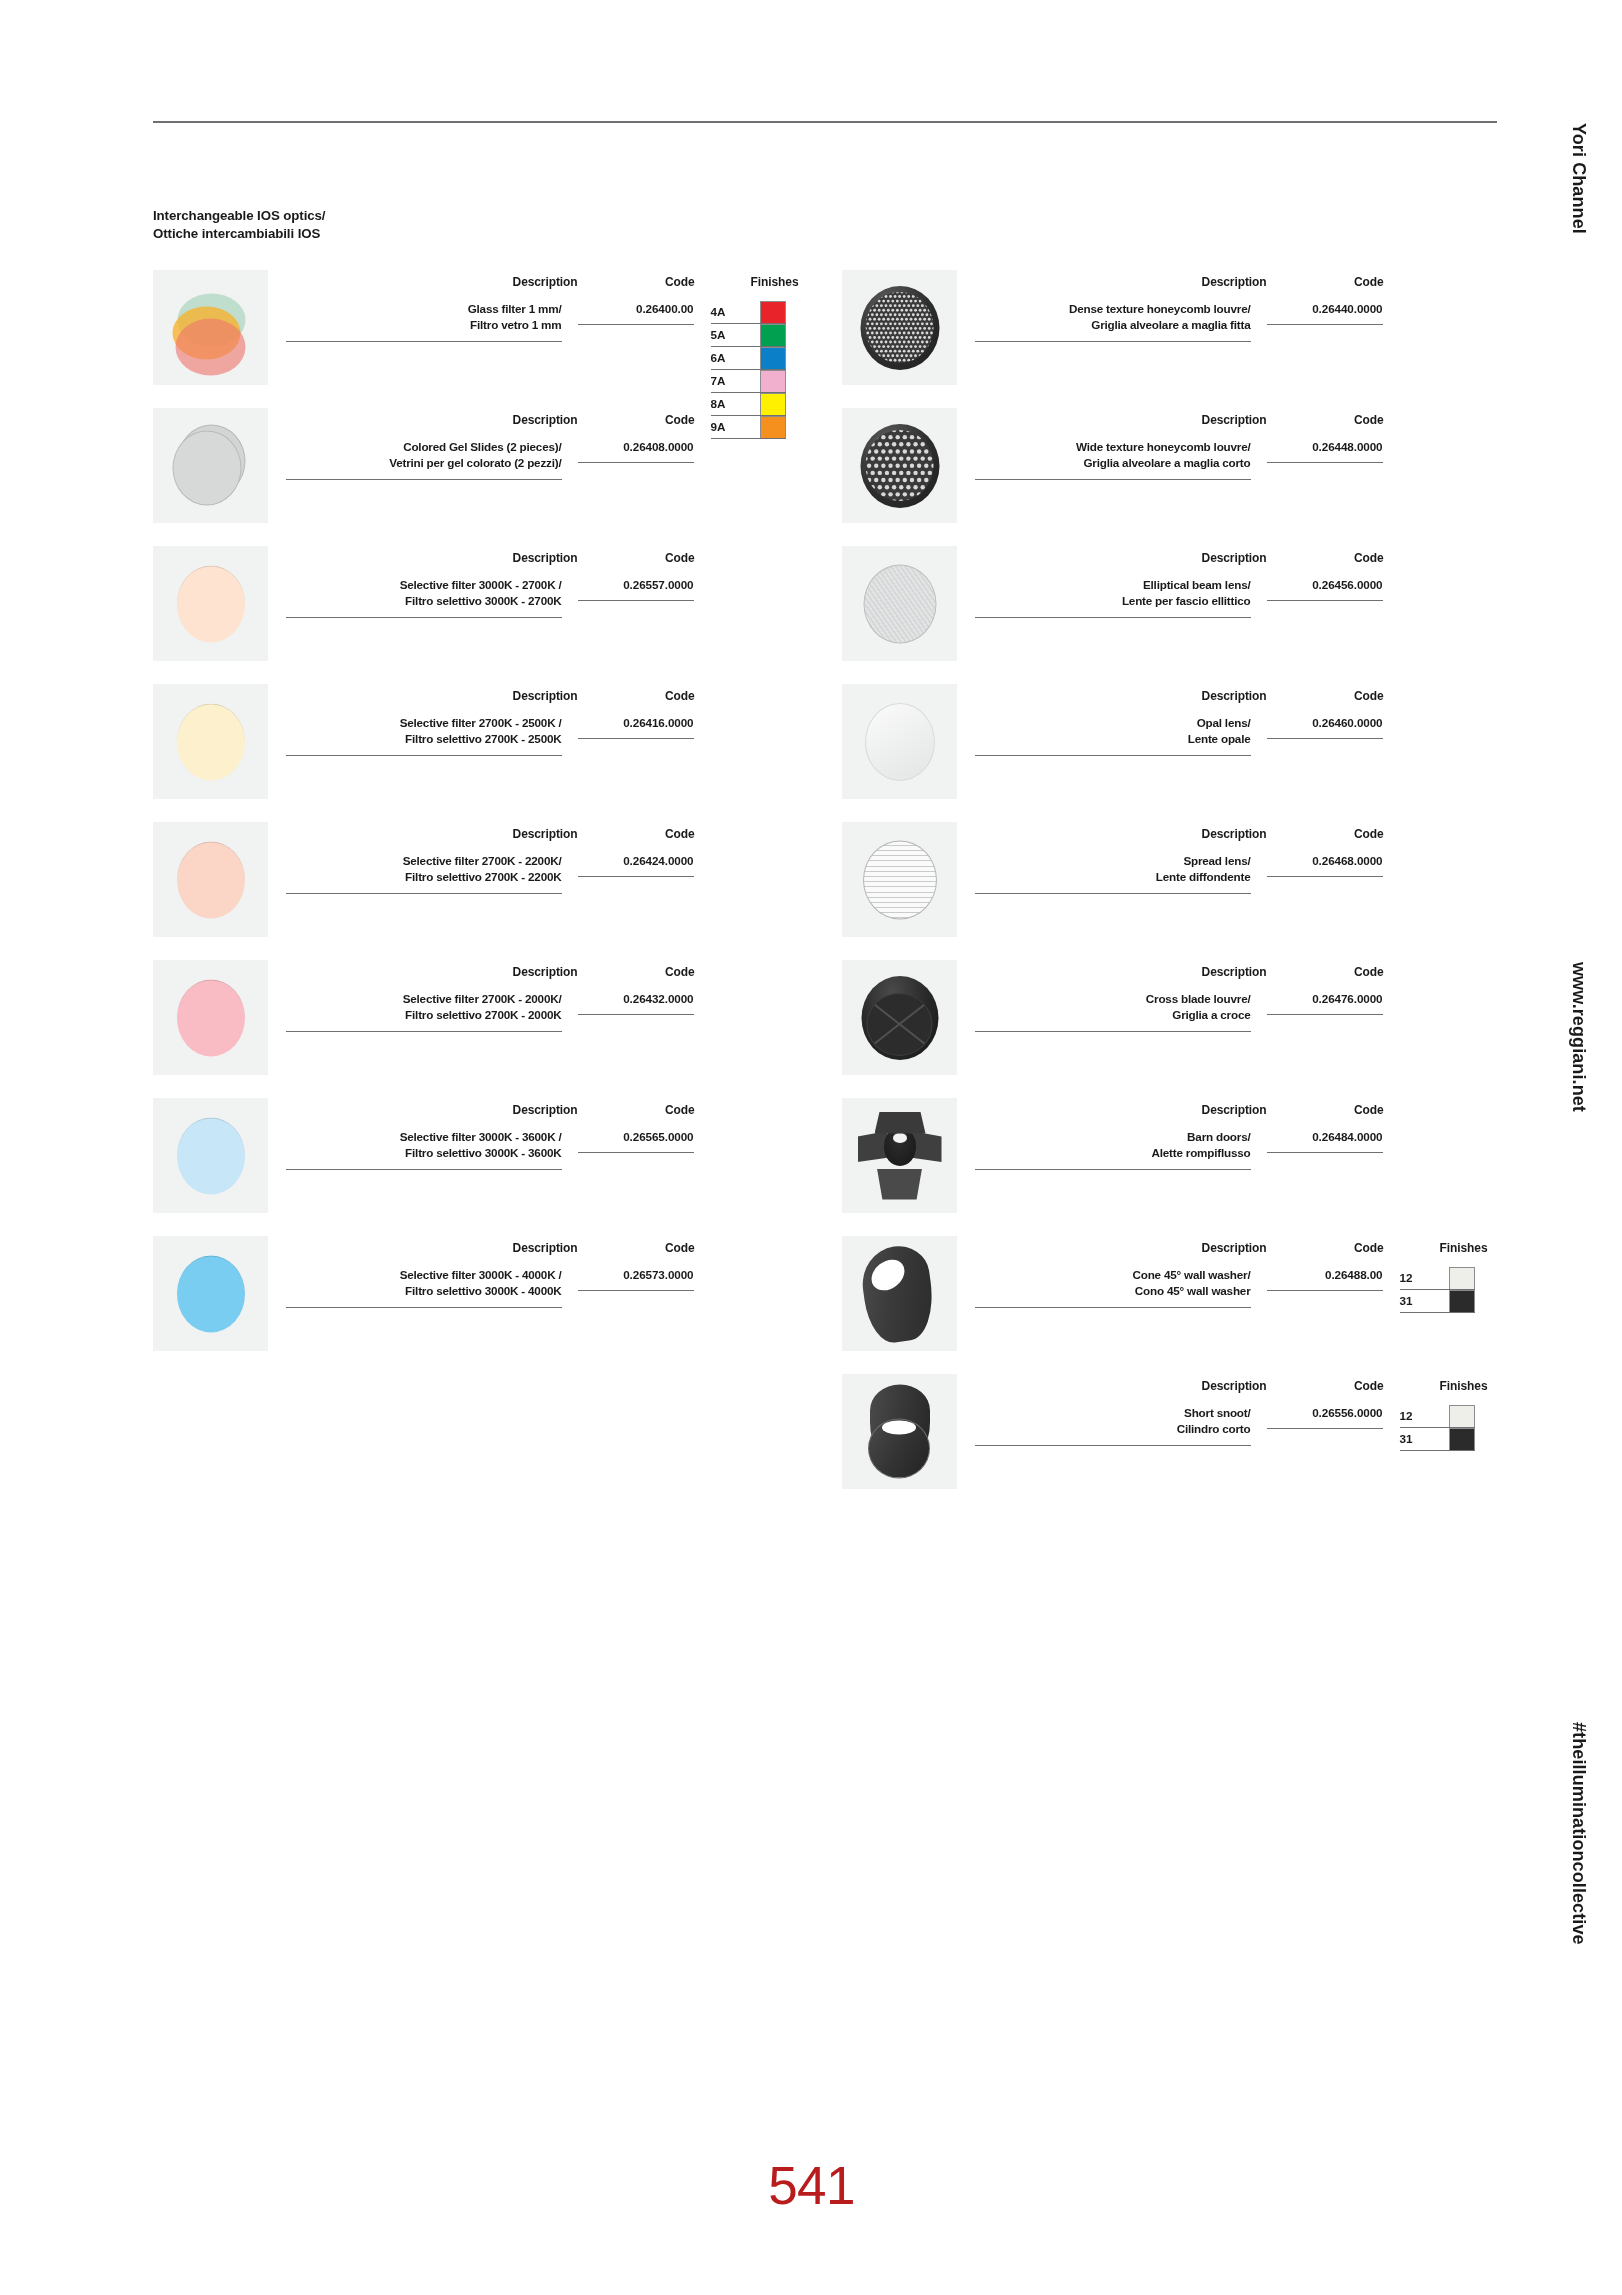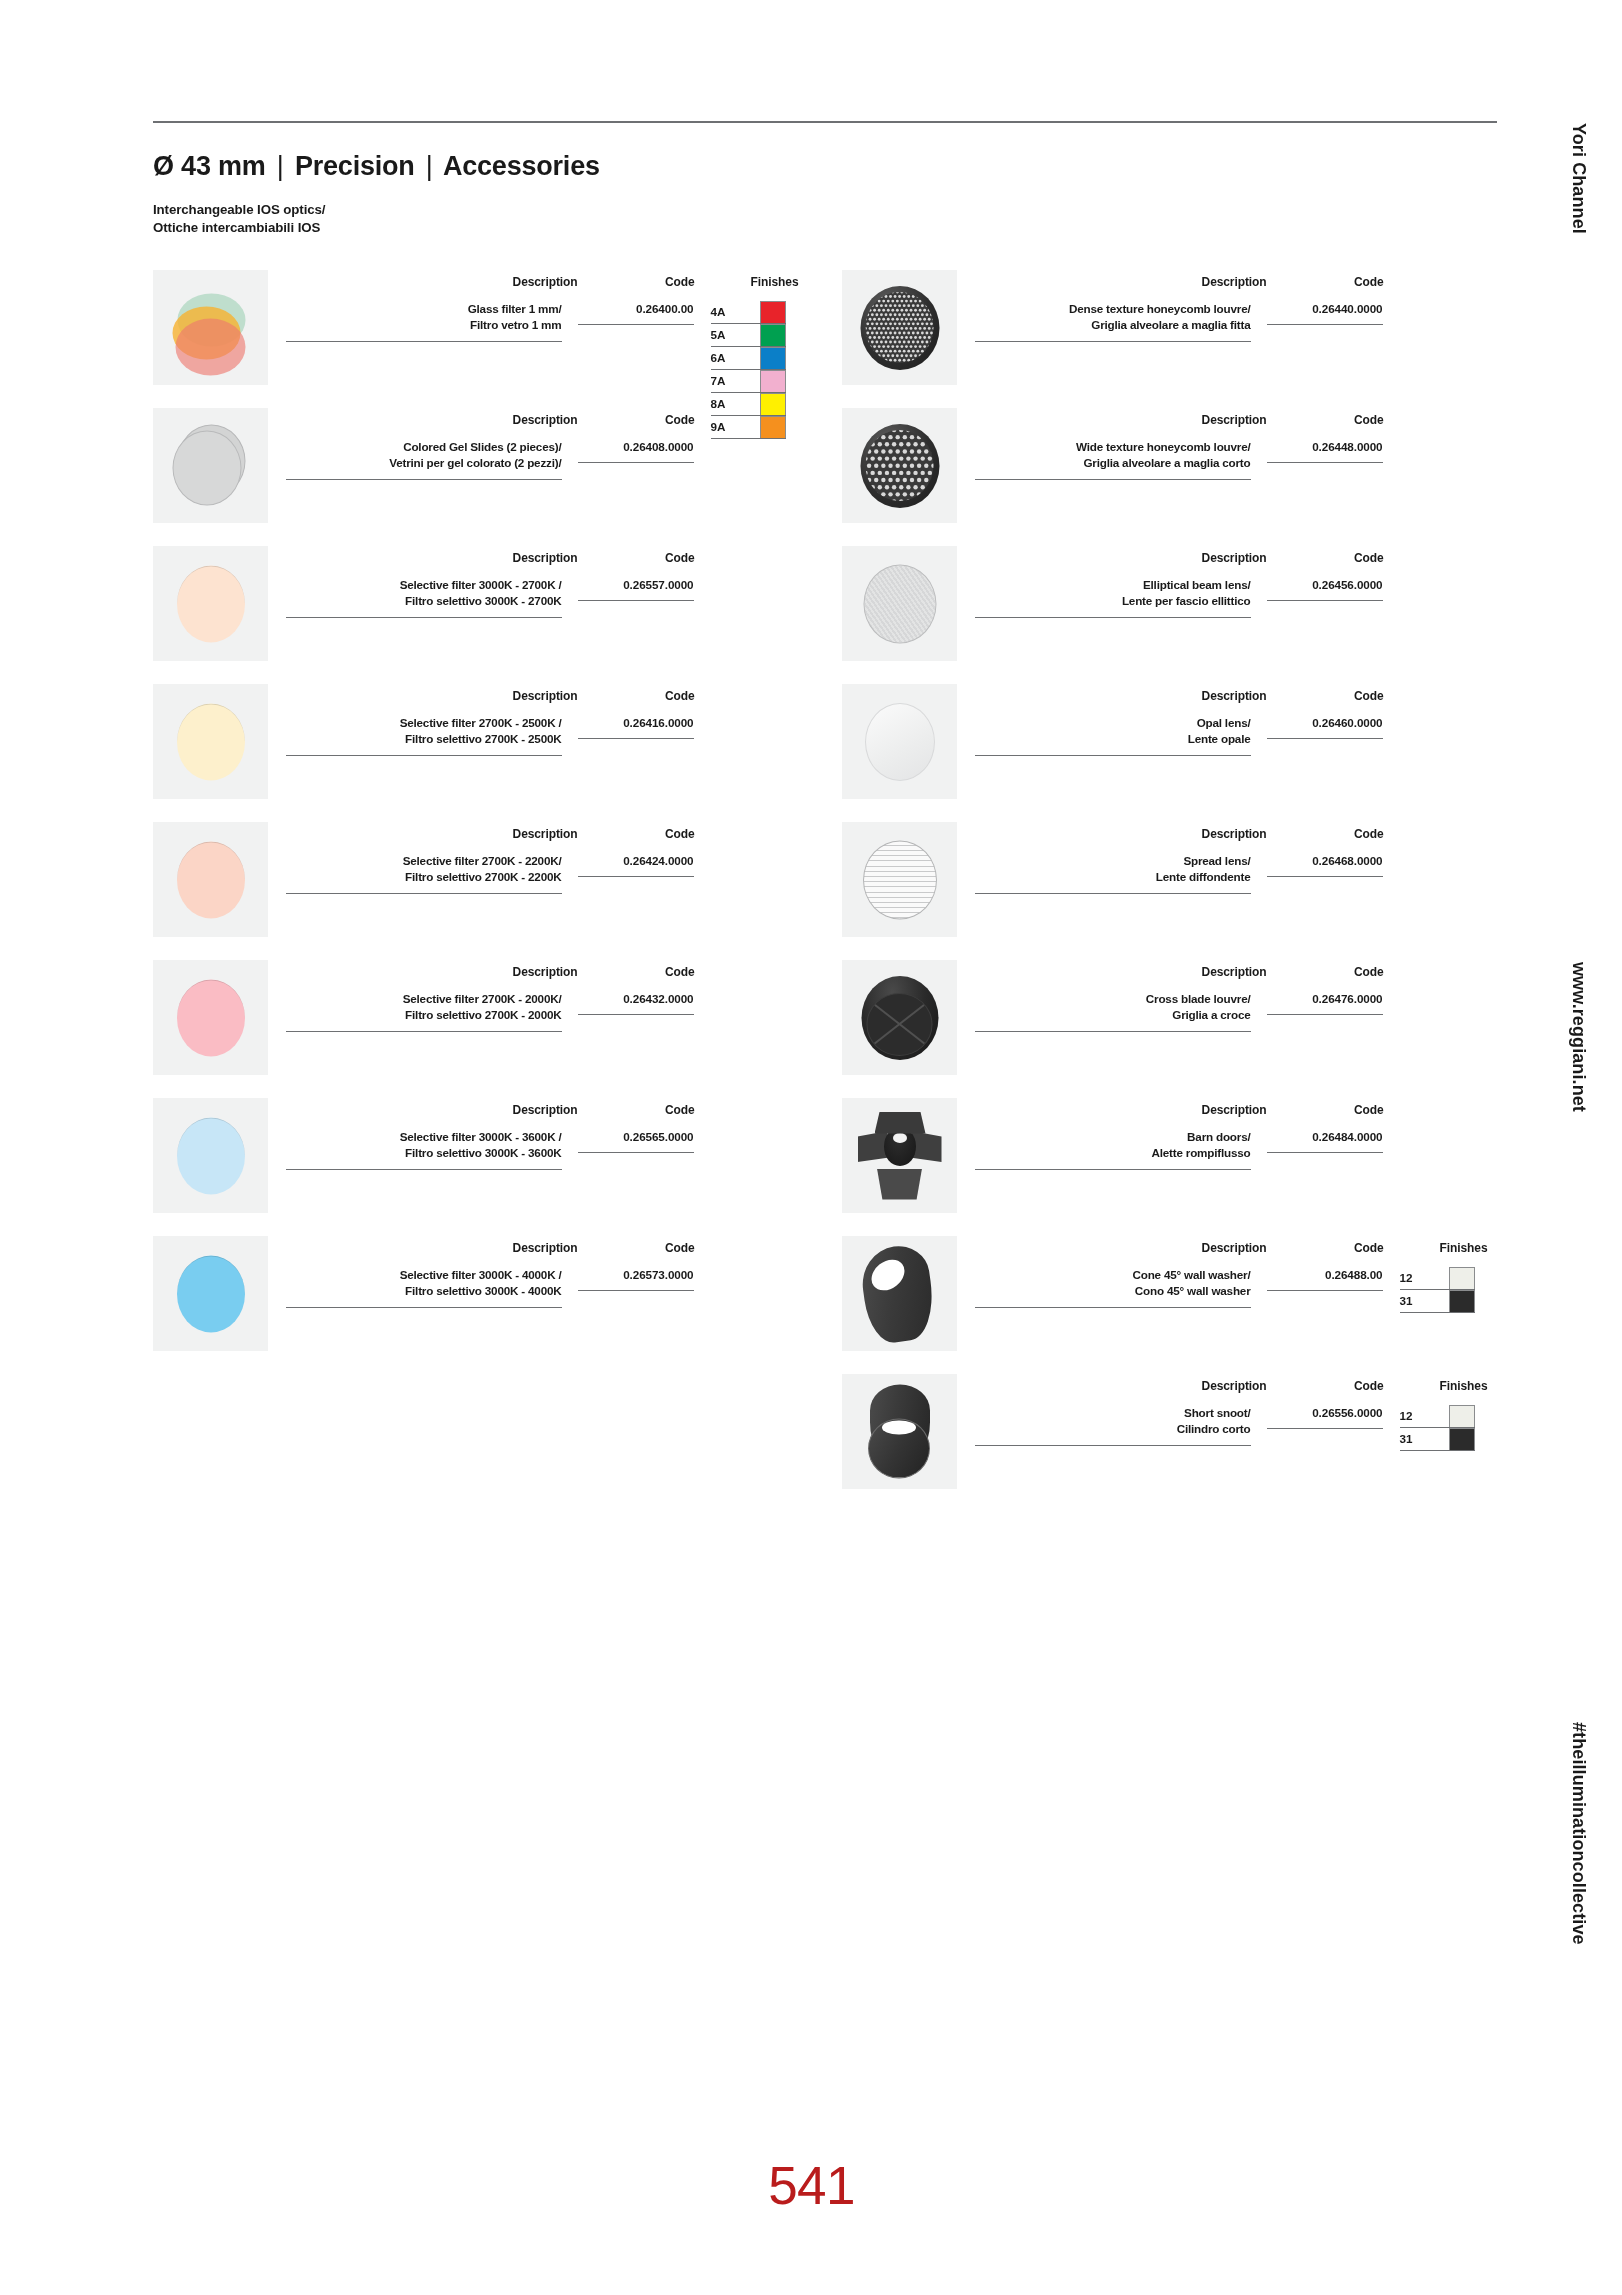--- a/index.html
+++ b/index.html
@@ -33,21 +33,21 @@
     font-size: 27px;
     font-weight: 700;
     letter-spacing: -0.2px;
     color: #1a1a1a;
     white-space: nowrap;
   }
   .page-title .sep { font-weight: 400; padding: 0 3.9px; }
 
   .section-sub {
     position: absolute;
-    left: 153px; top: 201px;
+    left: 153px; top: 207px;
     font-size: 13.3px;
     font-weight: 700;
     line-height: 1.32;
     color: #1a1a1a;
     letter-spacing: -0.1px;
   }
 
   
   .col {
     position: absolute;
@@ -361,29 +361,20 @@
     color: #b91c1c;
   }
 </style>
 </head>
 <body>
 
 <div class="page">
 
   <div class="top-rule"></div>
 
-  <div class="page-head">
-    <div class="page-title">
-      <span>Ø 43 mm</span>
-      <span class="sep">|</span>
-      <span>Precision</span>
-      <span class="sep">|</span>
-      <span>Accessories</span>
-    </div>
-  </div>
 
   <div class="section-sub">
     <div>Interchangeable IOS optics/</div>
     <div>Ottiche intercambiabili IOS</div>
   </div>
 
   <div class="col col-left" id="col-left">
       <div class="prod-row">
         <div class="thumb">
           <div class="art">

